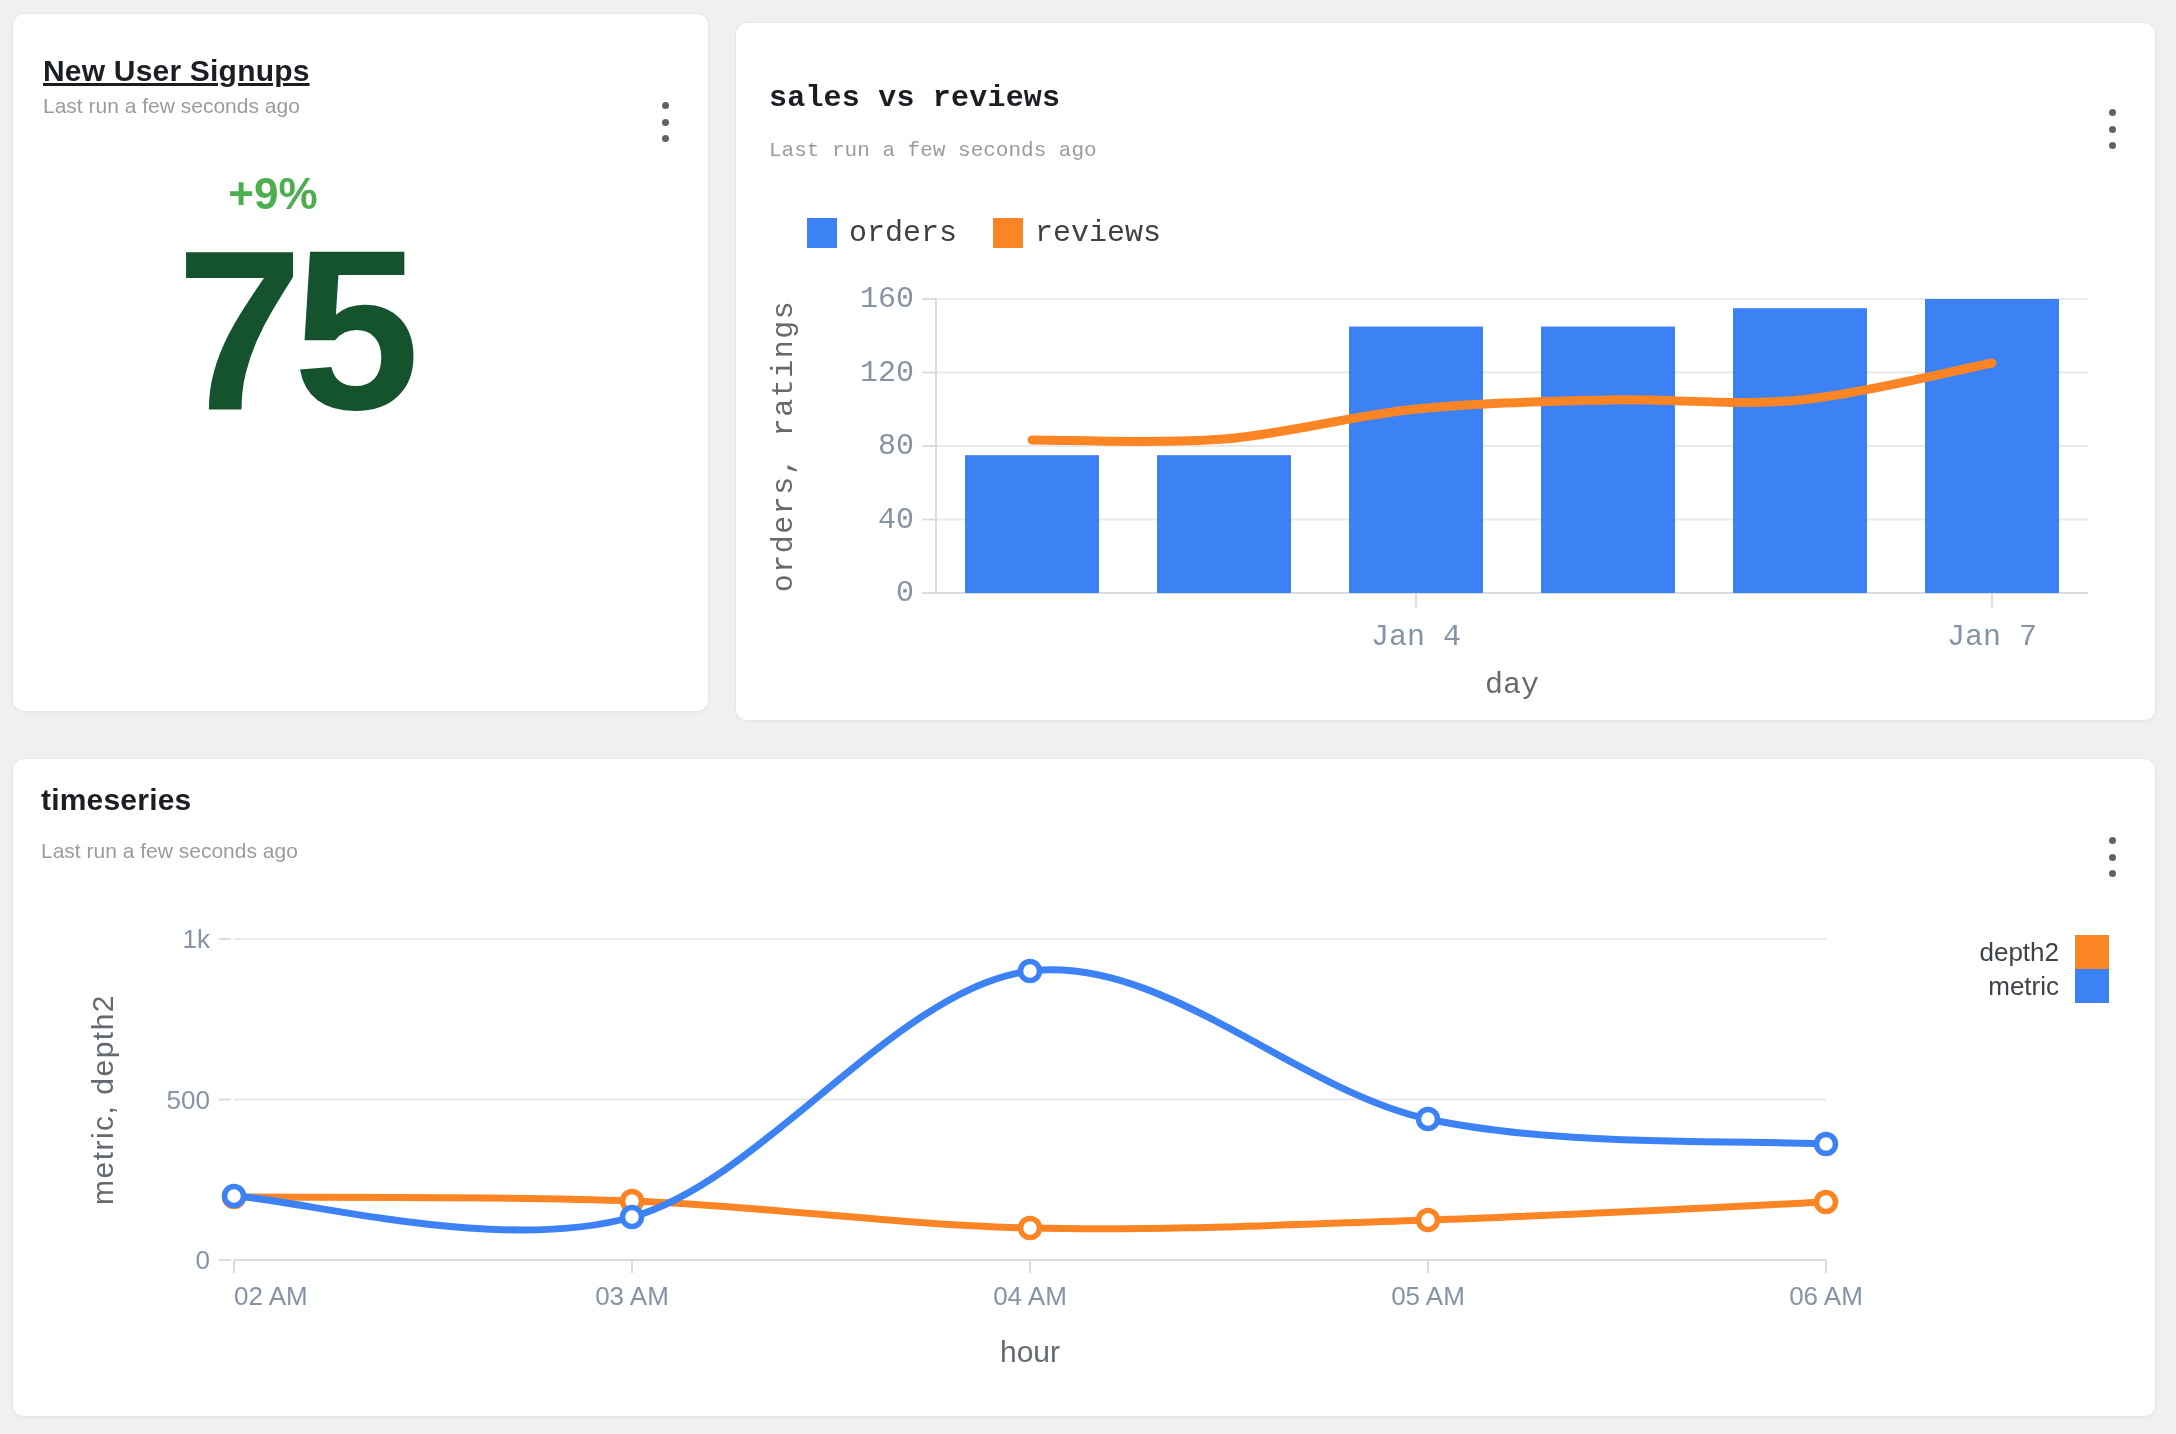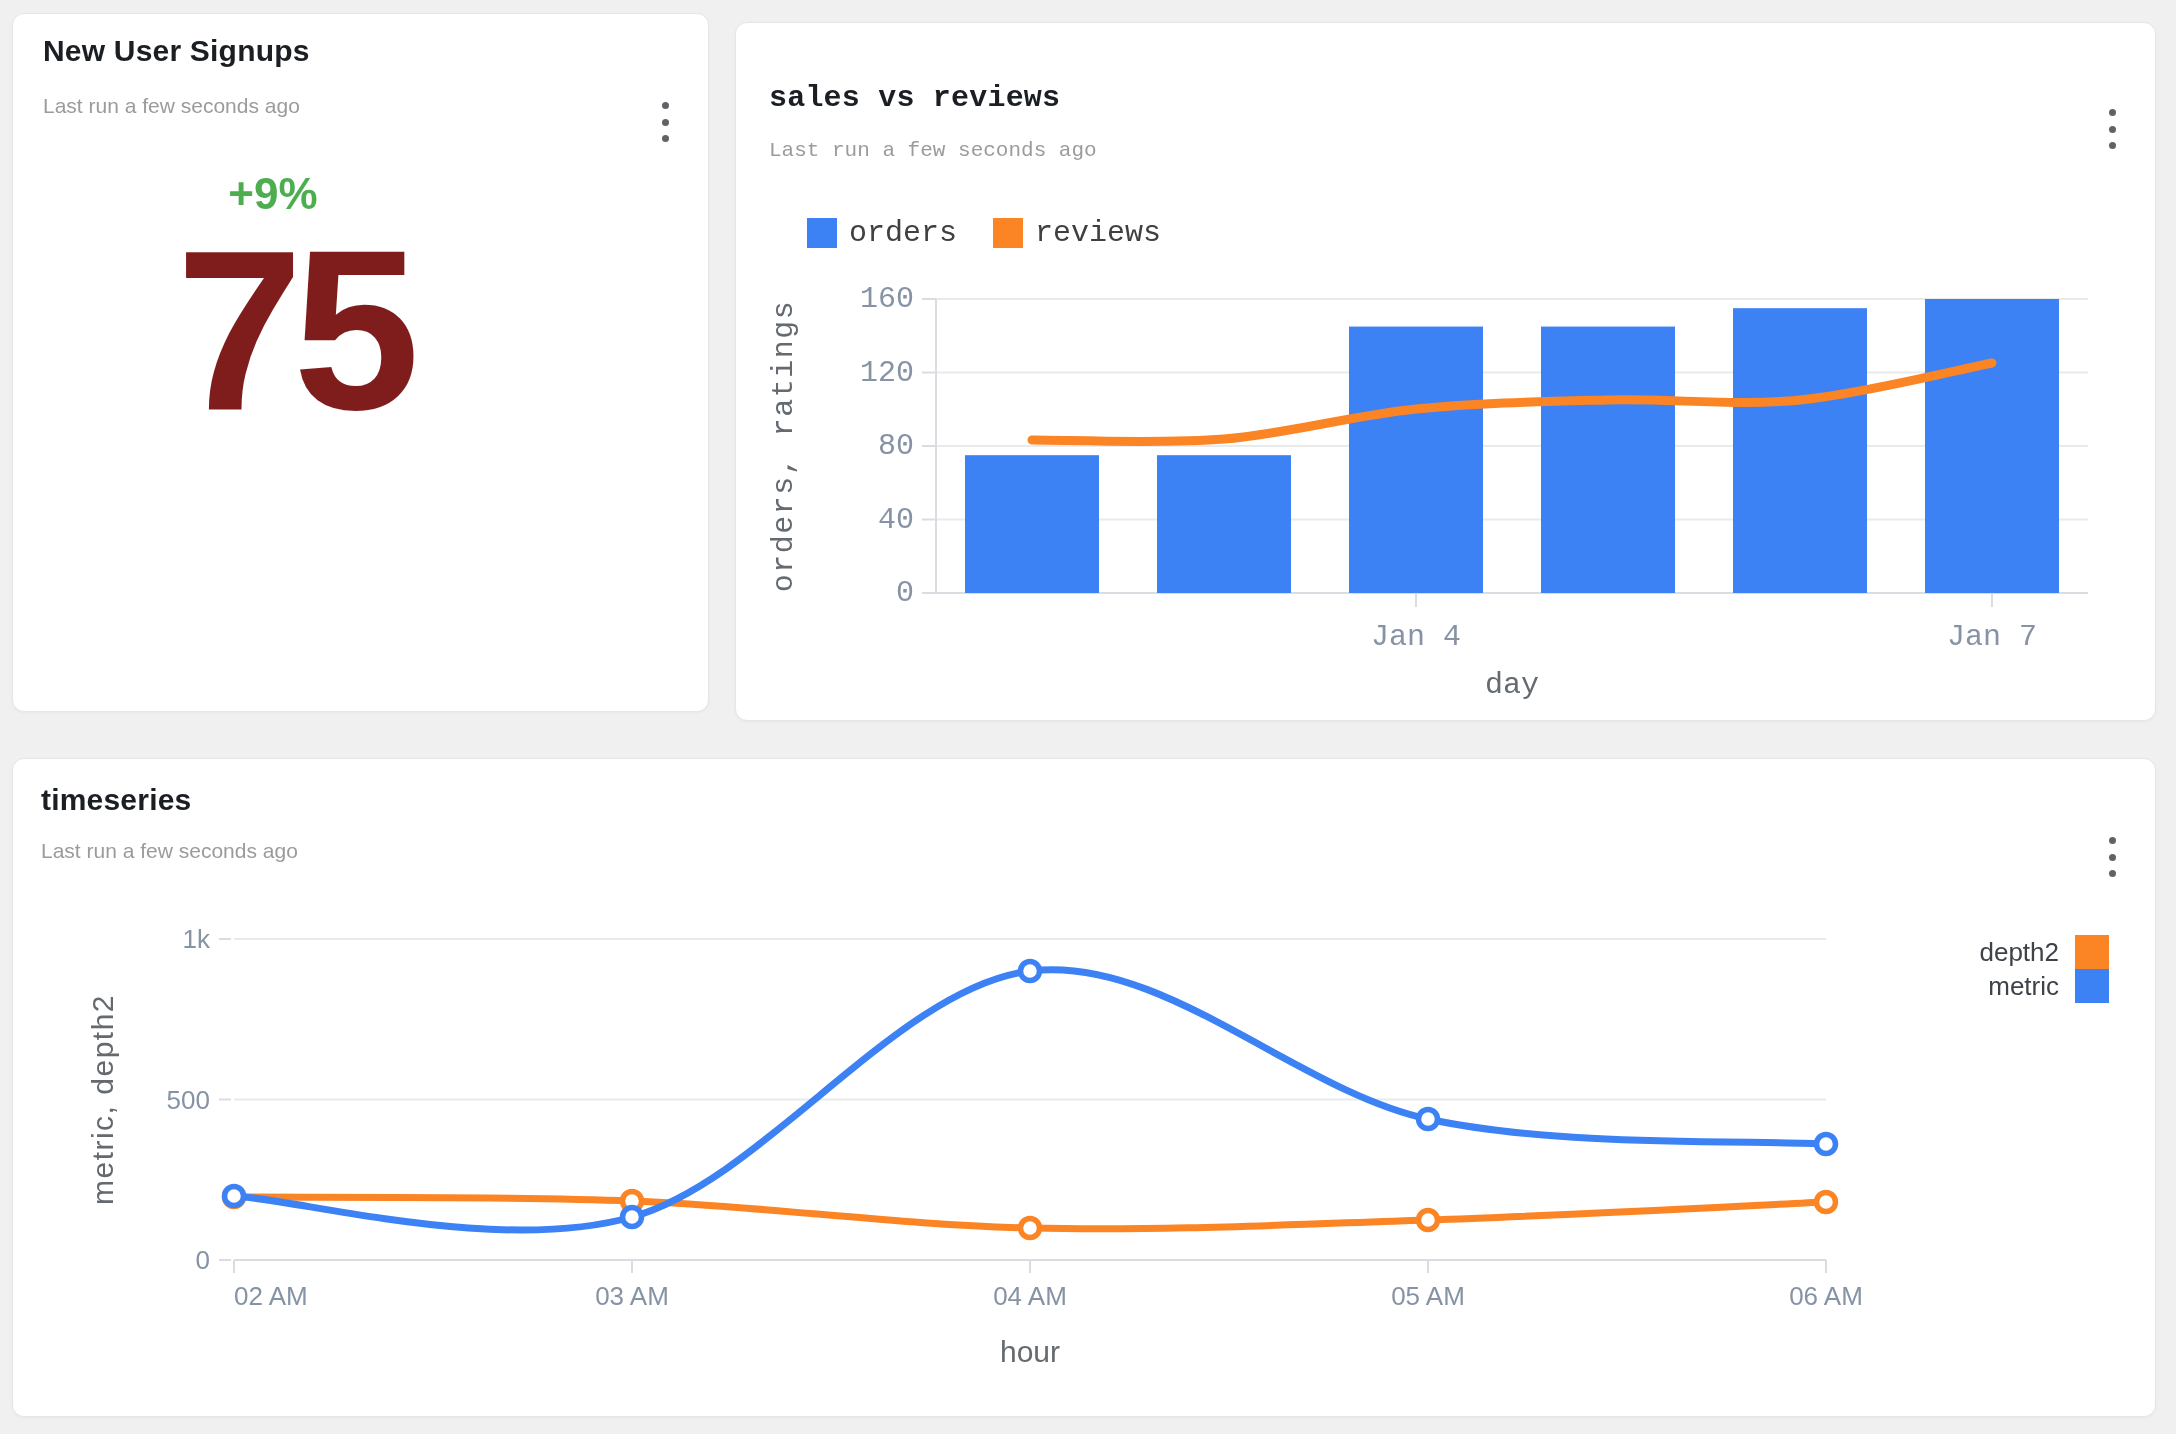--- a/index.html
+++ b/index.html
@@ -20,21 +20,21 @@
   #card-timeseries{left:12px;top:758px;width:2144px;height:659px;text-decoration:underline;}
 
   .card-title{
     position:absolute;font-size:30px;font-weight:700;color:#1b1f24;
     letter-spacing:.2px;white-space:nowrap;
   }
   .card-subtitle{
     position:absolute;font-size:21px;font-weight:400;color:#9b9b9b;
     white-space:nowrap;
   }
-  #card-signups .card-title{left:30px;top:20px;}
+  #card-signups .card-title{left:30px;top:40px;text-decoration:underline;}
   #card-signups .card-subtitle{left:30px;top:80px;}
   #card-sales .card-title{left:33px;top:58px;}
   #card-sales .card-subtitle{left:33px;top:116px;}
   #card-timeseries .card-title{left:28px;top:24px;}
   #card-timeseries .card-subtitle{left:28px;top:80px;}
 
   .kebab{
     position:absolute;width:26px;height:44px;right:30px;
     display:flex;flex-direction:column;align-items:center;
     justify-content:space-between;cursor:pointer;padding:2px 0;
@@ -44,21 +44,21 @@
   #card-signups .kebab{top:86px;}
   #card-sales .kebab{top:84px;}
   #card-timeseries .kebab{top:76px;}
 
   
   .stat-wrap{
     position:absolute;left:0;top:158px;width:520px;text-align:center;
   }
   .stat-delta{font-size:44px;font-weight:600;color:#4cae4f;line-height:1;}
   .stat-value{
-    font-size:228px;font-weight:700;color:#7f1d1d;line-height:.92;
+    font-size:228px;font-weight:700;color:#14532d;line-height:.92;
     letter-spacing:-10px;margin-top:10px;margin-left:40px;
   }
 
   
   .chart-svg{position:absolute;left:0;top:0;}
 
   
   .legend-sales{
     position:absolute;left:71px;top:193px;display:flex;gap:36px;align-items:center;
   }

